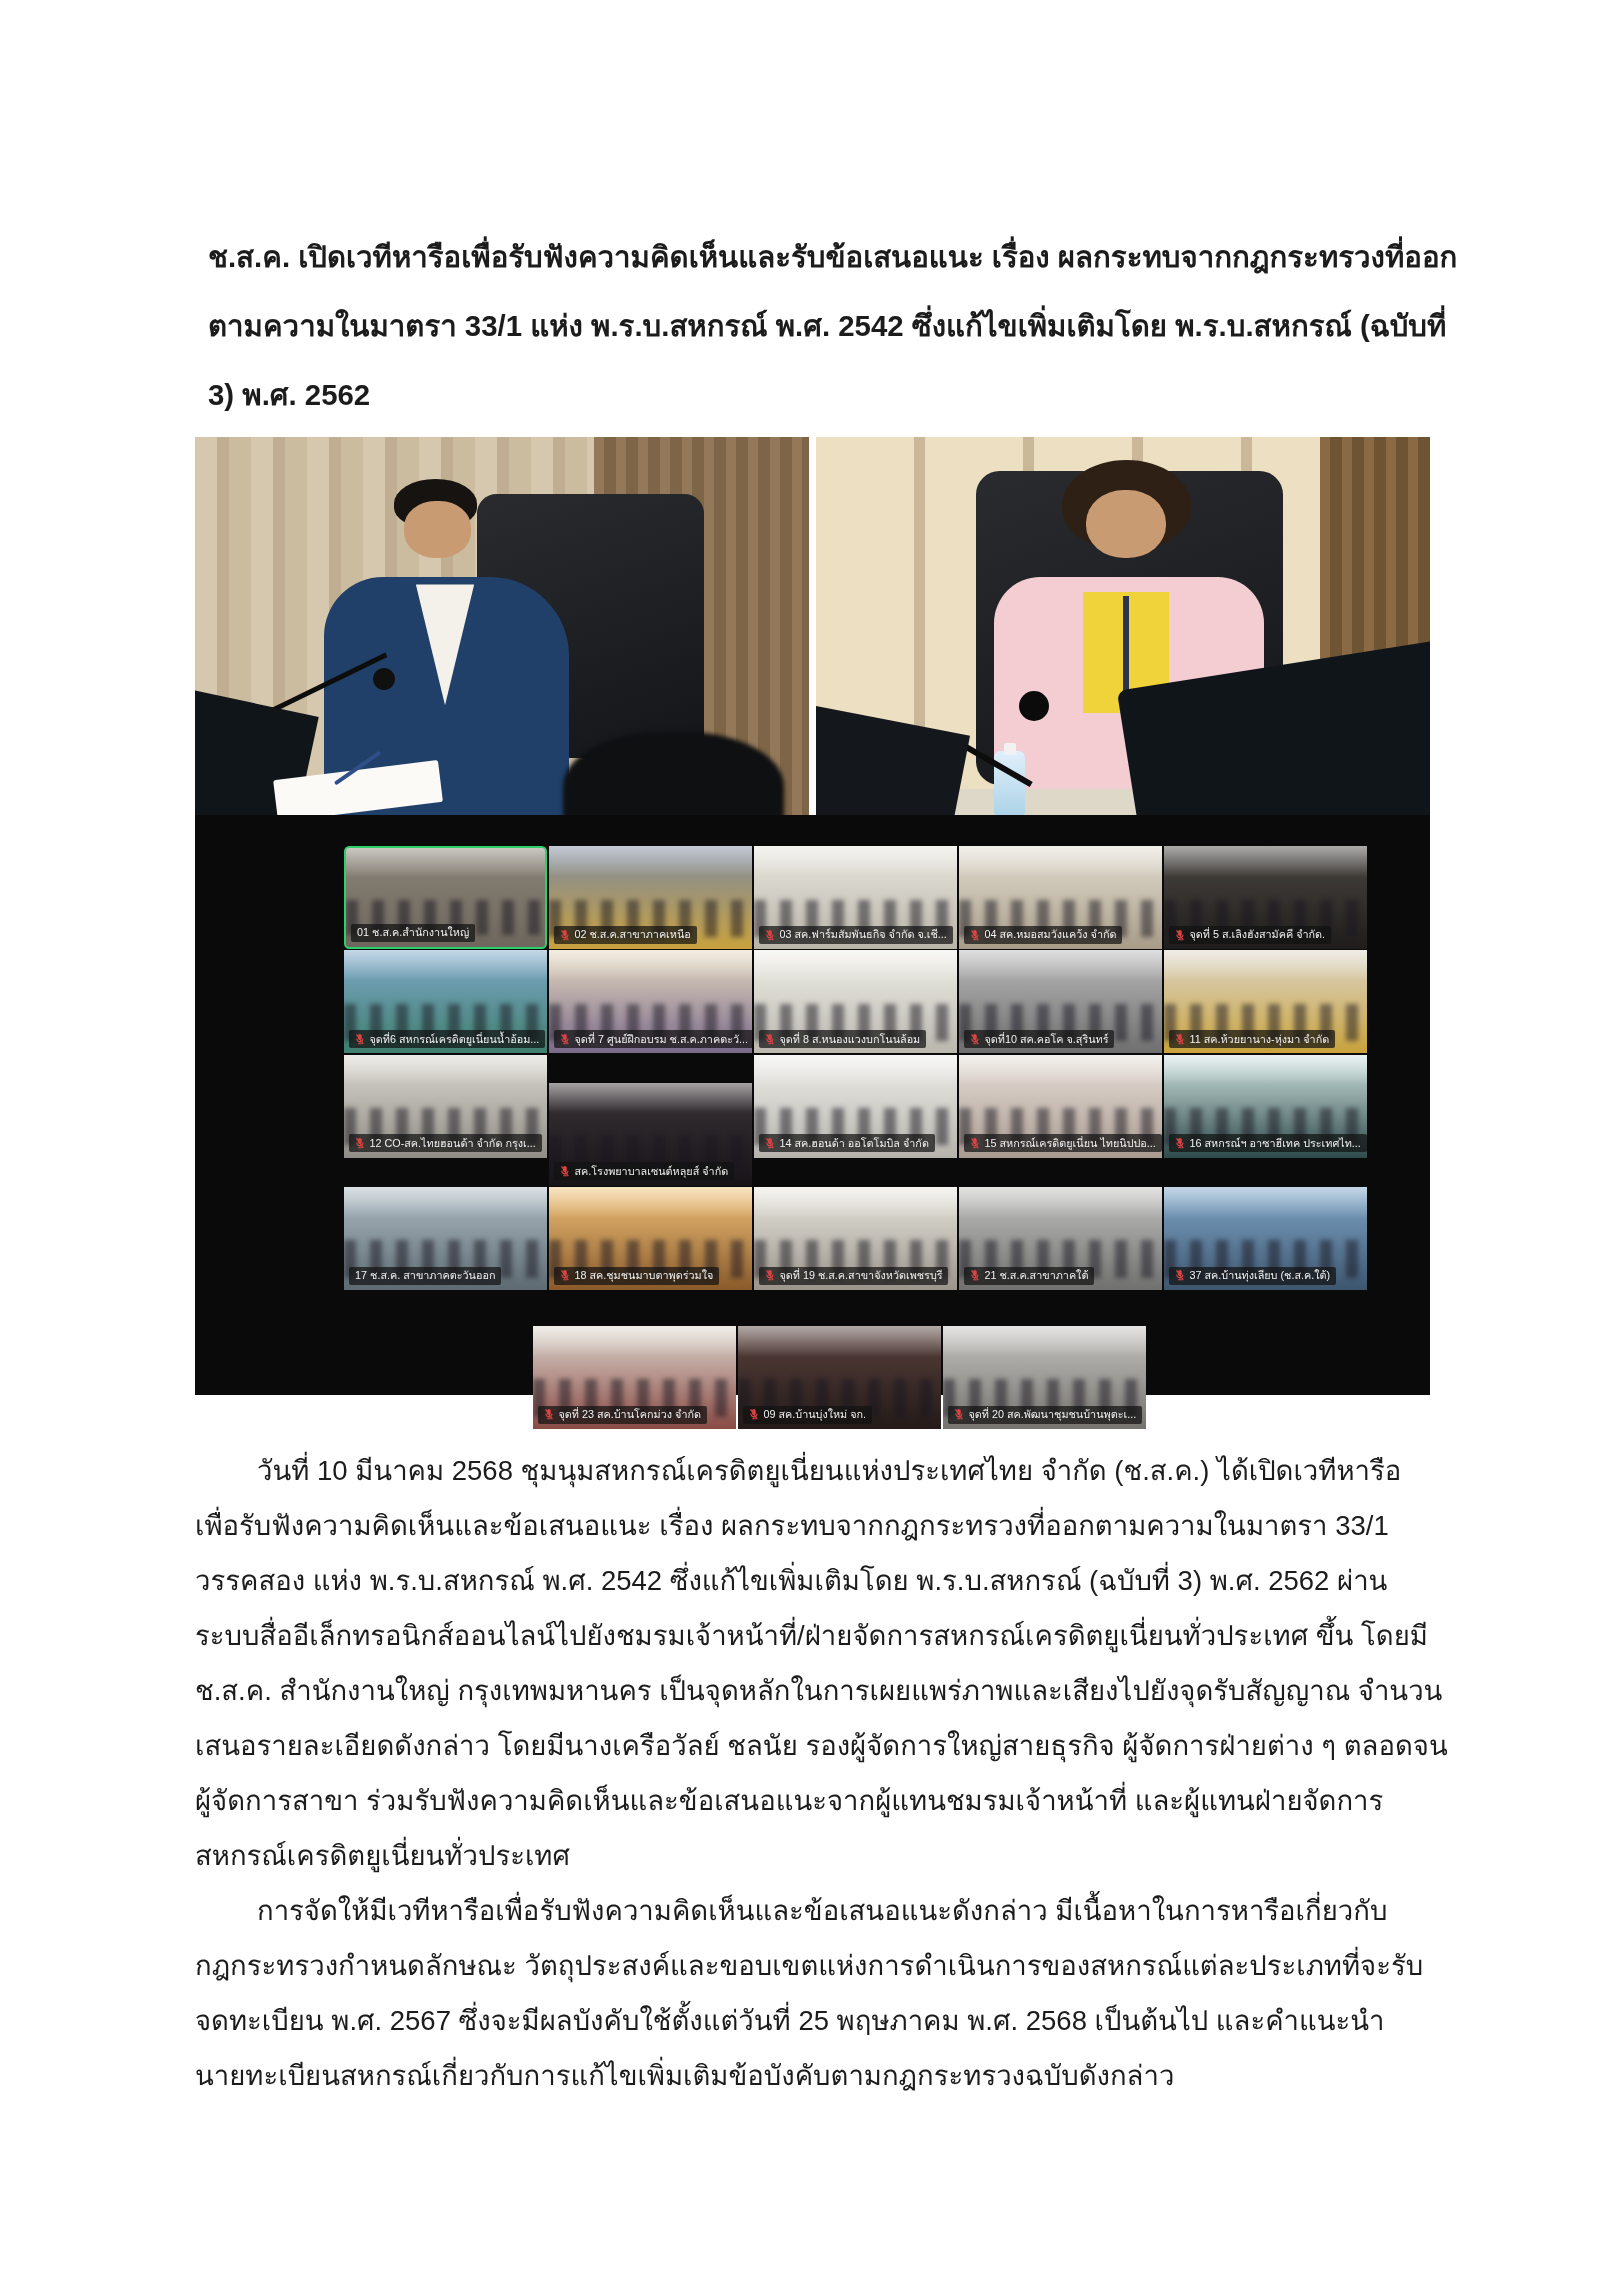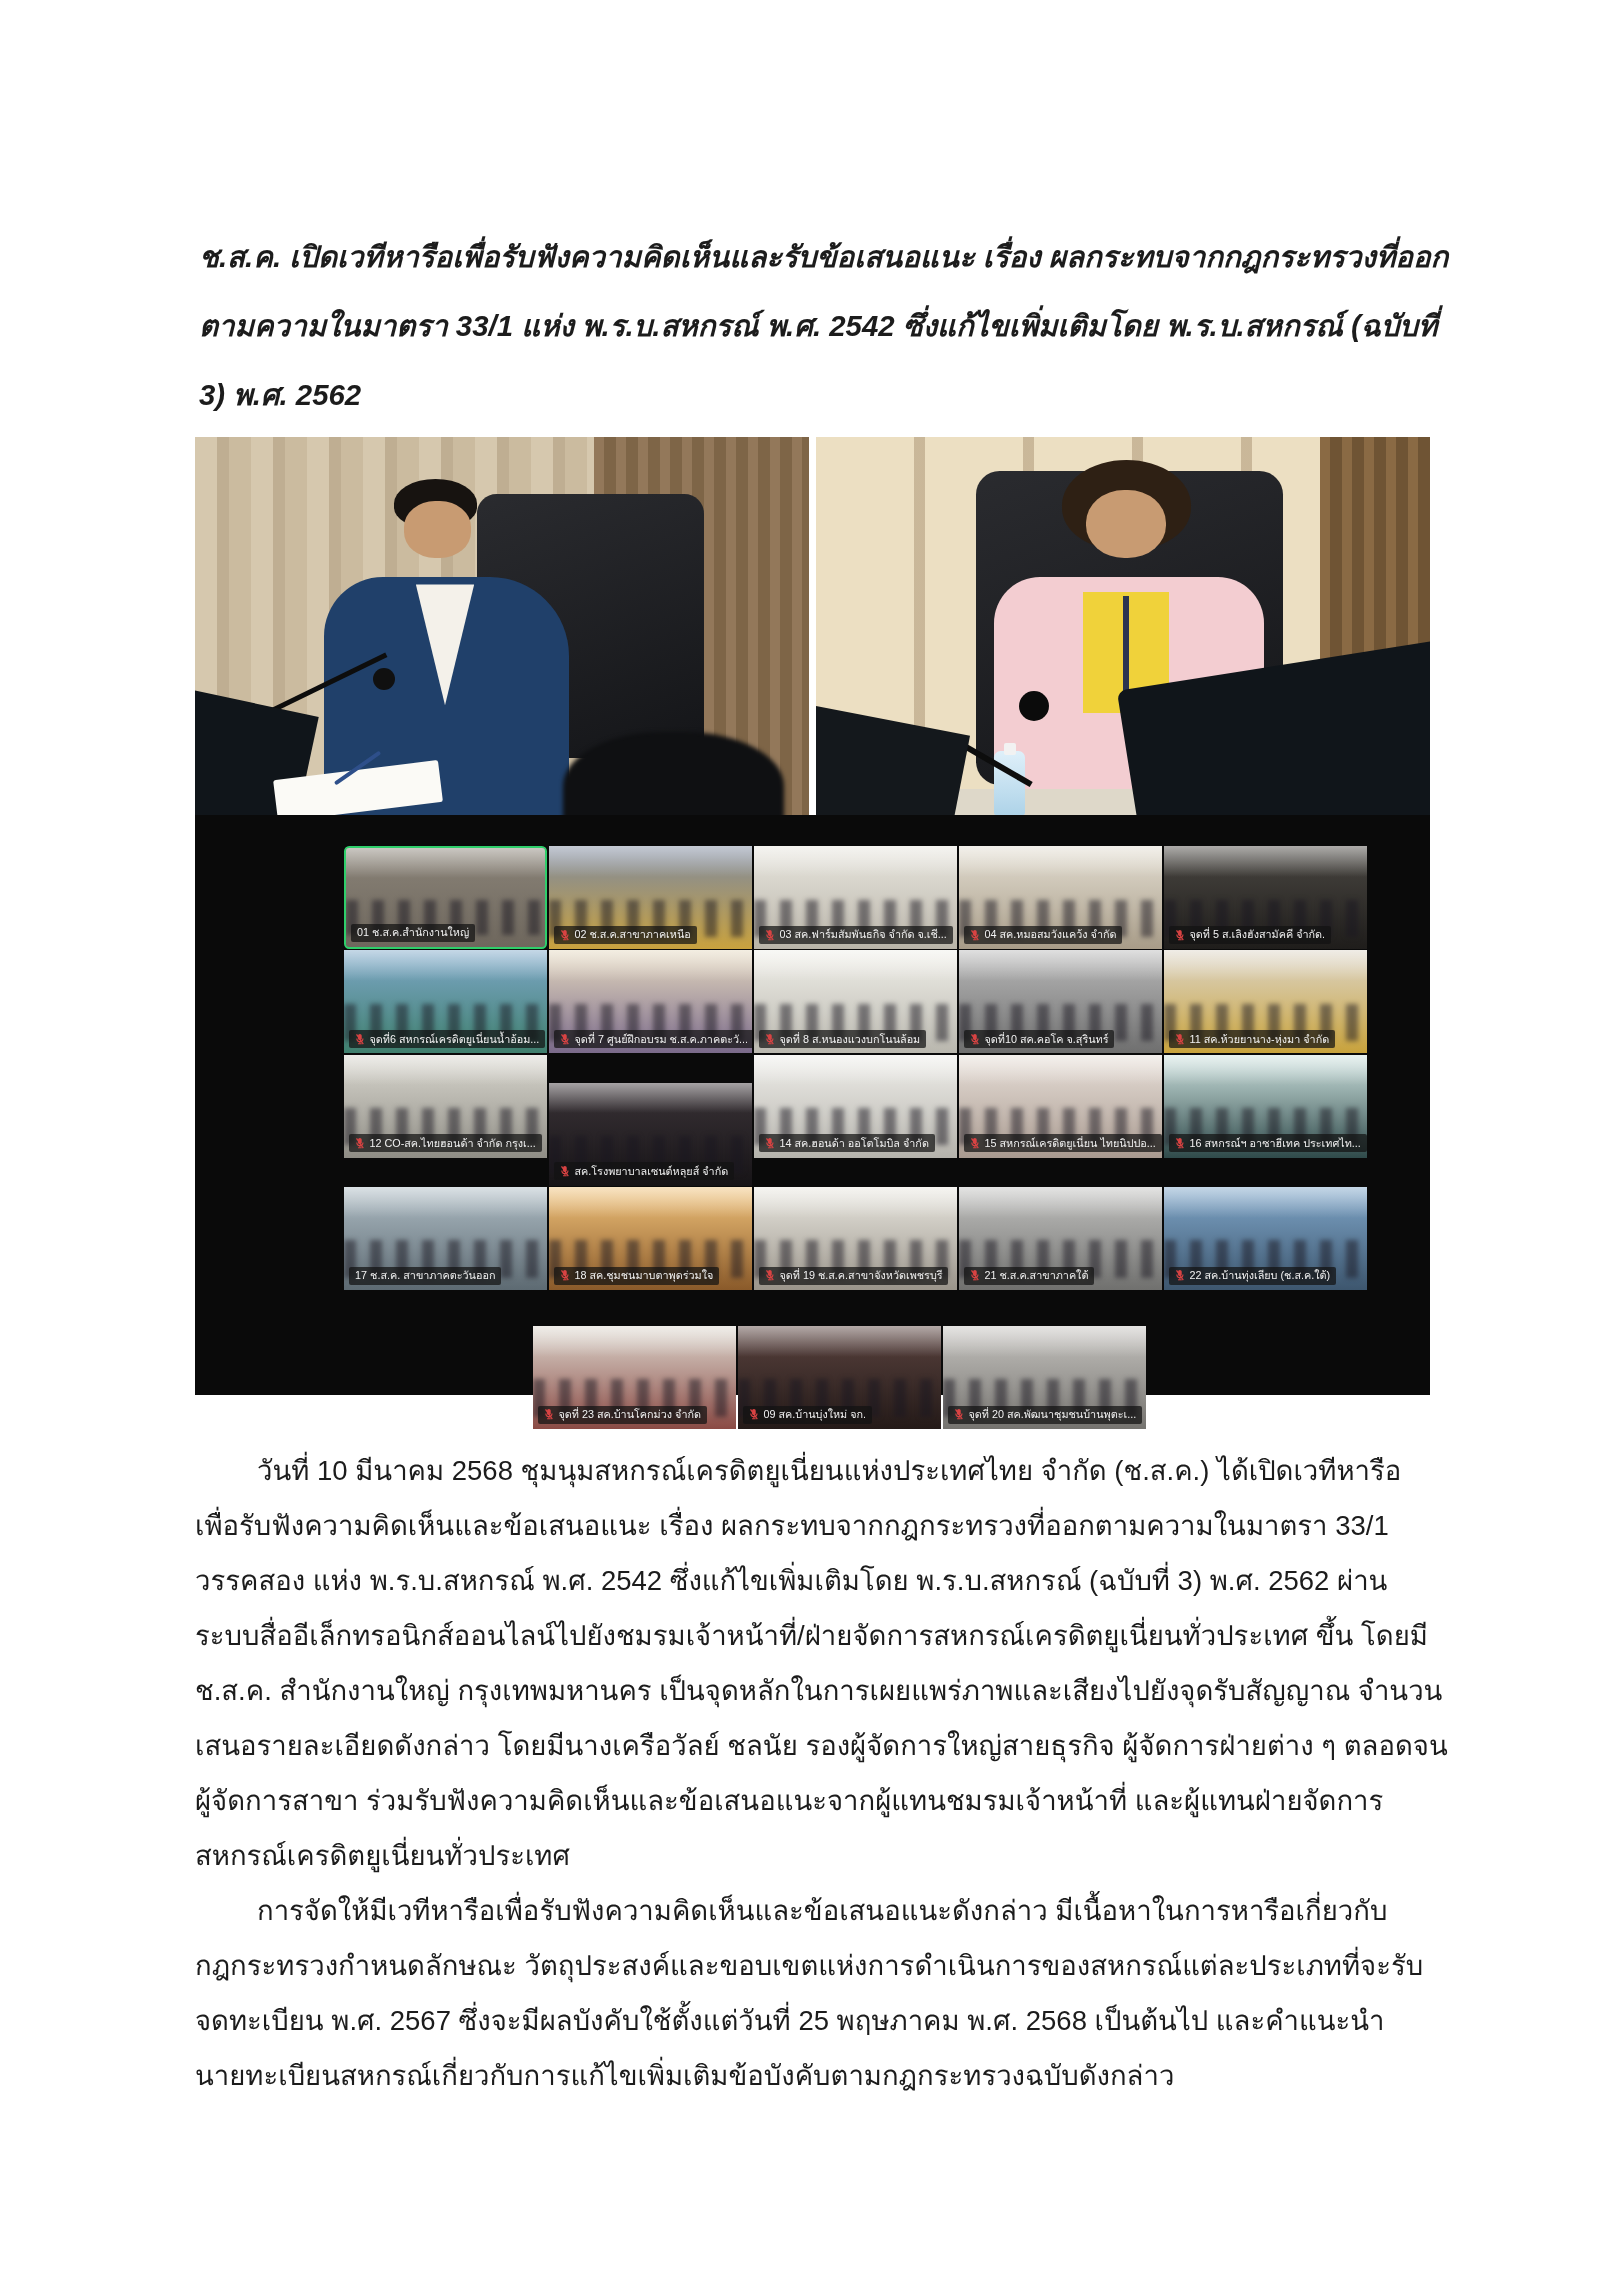--- a/index.html
+++ b/index.html
@@ -6,22 +6,22 @@
   .page{
     position:relative;
     width:1623px;height:2295px;
     background:var(--page-bg,#ffffff);
     color:var(--text,#1c1c1c);
     font-family:"Liberation Sans",sans-serif;
     overflow:hidden;
   }
   
   .title{
-    position:absolute;left:199px;top:222px;width:1247px;
-    font-size:29.4px;font-weight:700;line-height:69px;font-style:italic;
+    position:absolute;left:208px;top:222px;width:1247px;
+    font-size:29.4px;font-weight:700;line-height:69px;
   }
   .title-line{white-space:nowrap;}
   
   .figure{position:absolute;left:195px;top:437px;width:1235px;height:958px;}
   .photo-row{display:flex;gap:7.9px;height:378px;}
   .photo{position:relative;flex:1;overflow:hidden;background:#cfc4ae;}
   .abs{position:absolute;}
   
   .lp-curtain{left:0;top:0;width:66%;height:100%;
     background:repeating-linear-gradient(90deg,var(--curtain-a,#d6c8ae) 0 22px,var(--curtain-b,#bfae92) 22px 34px,#cbbb9f 34px 56px);}
@@ -415,21 +415,21 @@
     <div class="tile-ceiling"></div>
     <div class="tile-people"></div>
     <div class="tile-label">
       <svg class="mic-muted-icon" width="9.8" height="12.4" viewBox="0 0 16 20">
         <rect x="5" y="1.5" width="6" height="10" rx="3" style="fill:var(--mic-red,#d94343)"></rect>
         <path d="M3 9 a5 5 0 0 0 10 0" style="fill:none;stroke:var(--mic-red,#d94343);stroke-width:1.8"></path>
         <line x1="8" y1="14" x2="8" y2="17" style="stroke:var(--mic-red,#d94343);stroke-width:1.8"></line>
         <line x1="5" y1="17.5" x2="11" y2="17.5" style="stroke:var(--mic-red,#d94343);stroke-width:1.8"></line>
         <line x1="2.5" y1="2" x2="13.5" y2="18" style="stroke:var(--mic-red,#d94343);stroke-width:2"></line>
       </svg>
-      <span class="tile-label-text">22 สค.บ้านทุ่งเลียบ (ช.ส.ค.ใต้)</span>
+      <span class="tile-label-text">37 สค.บ้านทุ่งเลียบ (ช.ส.ค.ใต้)</span>
     </div>
   </div>
 </div>
           <div class="grid-row" style="margin-left: 189px; margin-top: 36px;">
   <div class="tile" style="background: linear-gradient(rgb(221, 216, 207) 0%, rgb(138, 74, 68) 100%);">
     <div class="tile-ceiling"></div>
     <div class="tile-people"></div>
     <div class="tile-label">
       <svg class="mic-muted-icon" width="9.8" height="12.4" viewBox="0 0 16 20">
         <rect x="5" y="1.5" width="6" height="10" rx="3" style="fill:var(--mic-red,#d94343)"></rect>

